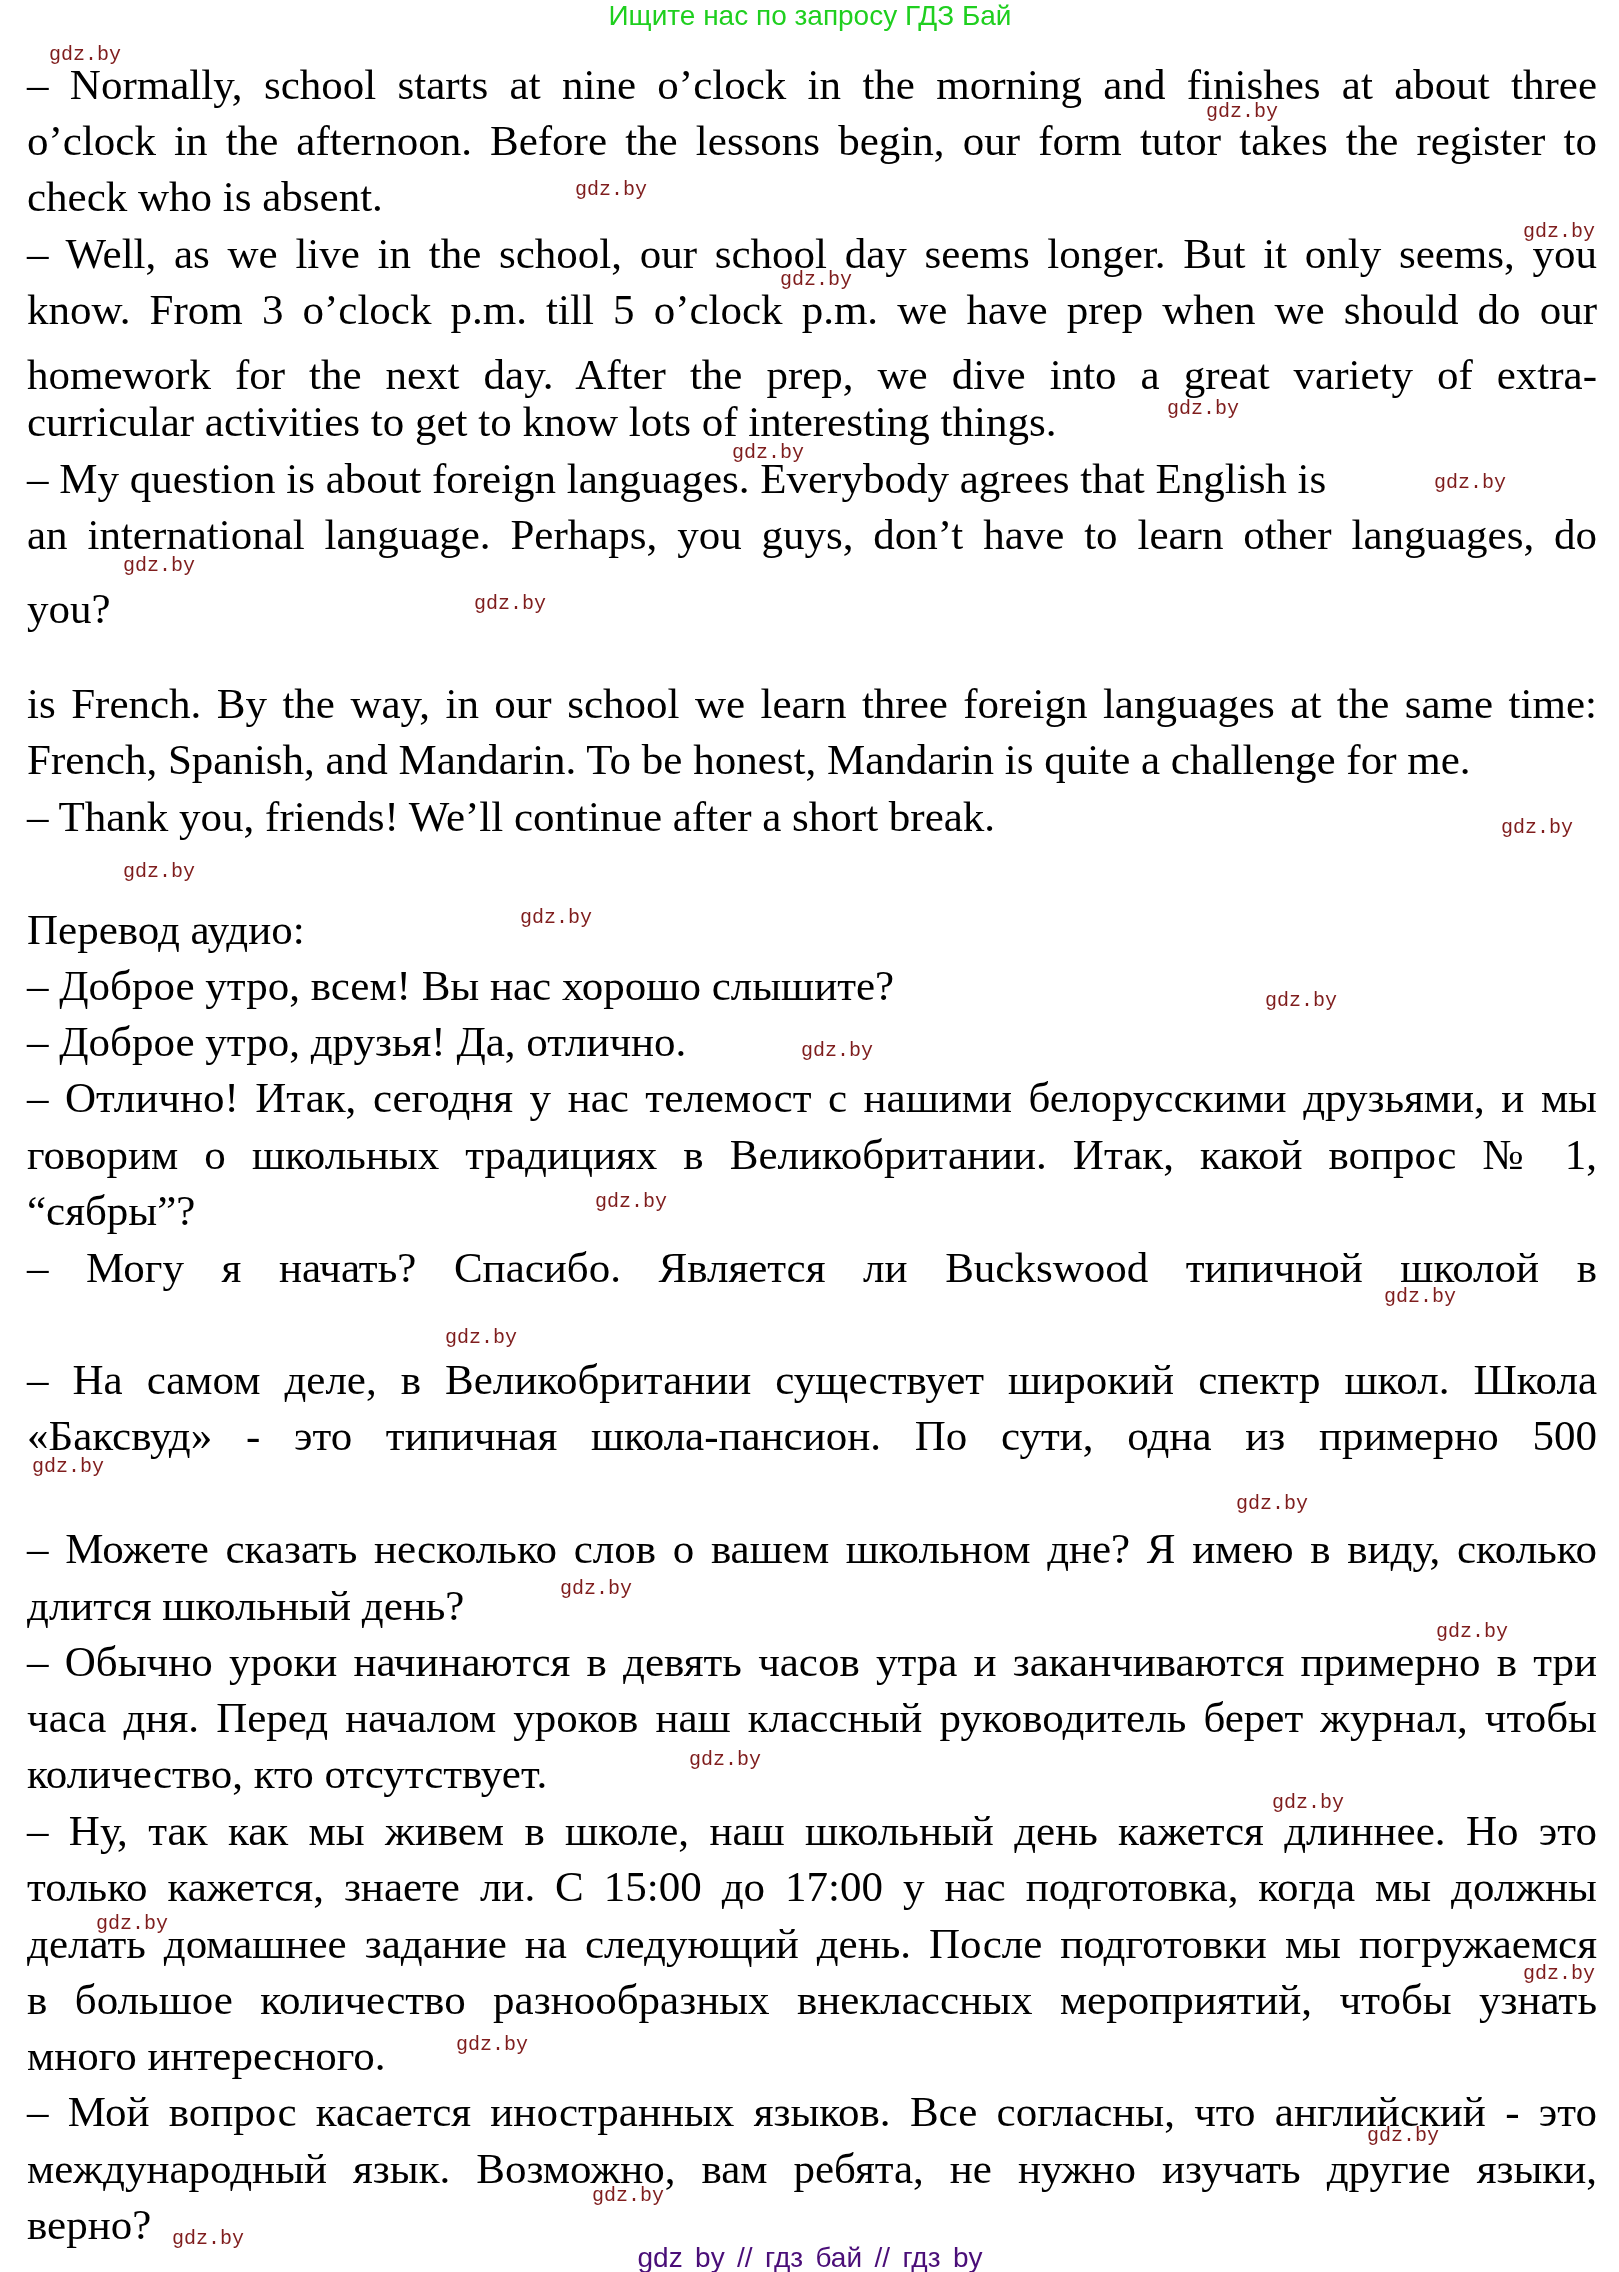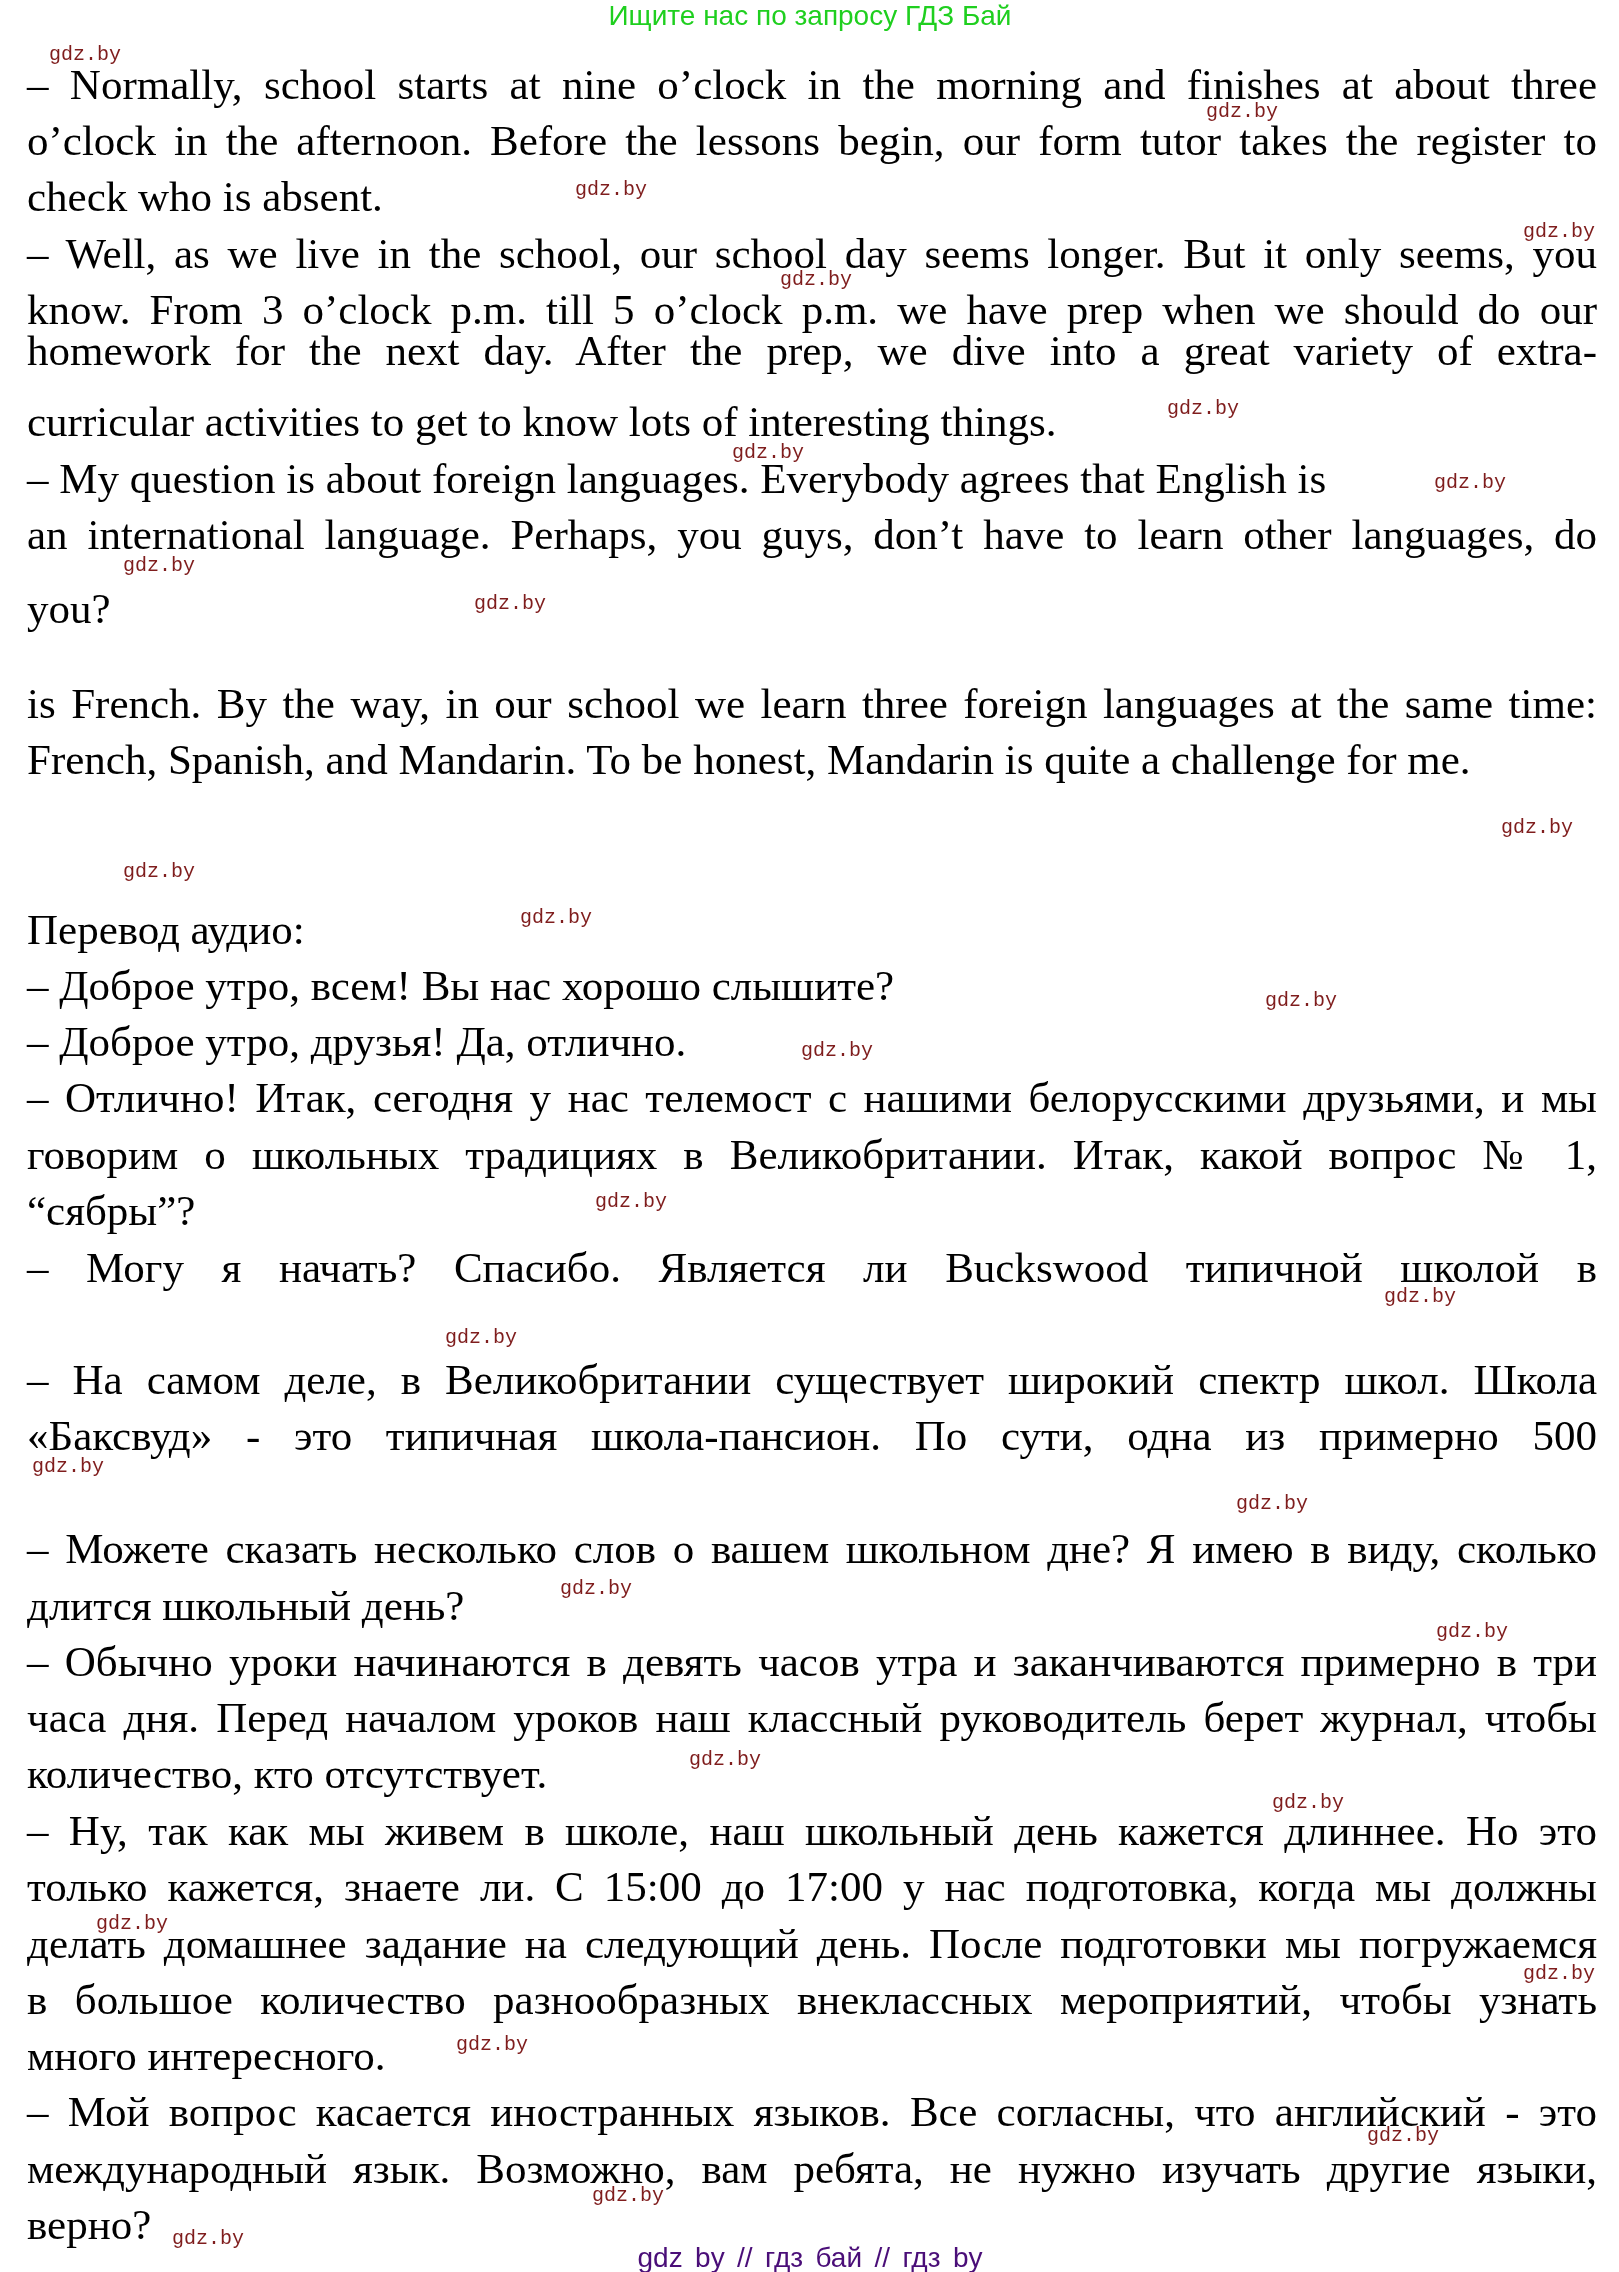--- a/index.html
+++ b/index.html
@@ -32,27 +32,28 @@
 
 <div class="header">Ищите нас по запросу ГДЗ Бай</div>
 
 <div class="doc">
 
   <div class="line j" style="top:56px">– Normally, school starts at nine o’clock in the morning and finishes at about three</div>
   <div class="line j" style="top:112px">o’clock in the afternoon. Before the lessons begin, our form tutor takes the register to</div>
   <div class="line" style="top:168px">check who is absent.</div>
   <div class="line j" style="top:225px">– Well, as we live in the school, our school day seems longer. But it only seems, you</div>
   <div class="line j" style="top:281px">know. From 3 o’clock p.m. till 5 o’clock p.m. we have prep when we should do our</div>
-  <div class="line j" style="top:322px">homework for the next day. After the prep, we dive into a great variety of extra-</div>
+  <div class="line j" style="top:346px">homework for the next day. After the prep, we dive into a great variety of extra-</div>
   <div class="line" style="top:393px">curricular activities to get to know lots of interesting things.</div>
   <div class="line" style="top:450px">– My question is about foreign languages. Everybody agrees that English is</div>
   <div class="line j" style="top:506px">an international language. Perhaps, you guys, don’t have to learn other languages, do</div>
   <div class="line" style="top:580px">you?</div>
   <div class="line j" style="top:675px">is French. By the way, in our school we learn three foreign languages at the same time:</div>
   <div class="line" style="top:731px">French, Spanish, and Mandarin. To be honest, Mandarin is quite a challenge for me.</div>
+  <div class="line" style="top:788px">– Thank you, friends! We’ll continue after a short break.</div>
 
   <div class="line" style="top:901px">Перевод аудио:</div>
 
   <div class="line" style="top:957px">– Доброе утро, всем! Вы нас хорошо слышите?</div>
   <div class="line" style="top:1013px">– Доброе утро, друзья! Да, отлично.</div>
   <div class="line j" style="top:1069px">– Отлично! Итак, сегодня у нас телемост с нашими белорусскими друзьями, и мы</div>
   <div class="line j" style="top:1126px">говорим о школьных традициях в Великобритании. Итак, какой вопрос № 1,</div>
   <div class="line" style="top:1182px">“сябры”?</div>
   <div class="line j" style="top:1239px">– Могу я начать? Спасибо. Является ли Buckswood типичной школой в</div>
   <div class="line j" style="top:1351px">– На самом деле, в Великобритании существует широкий спектр школ. Школа</div>

